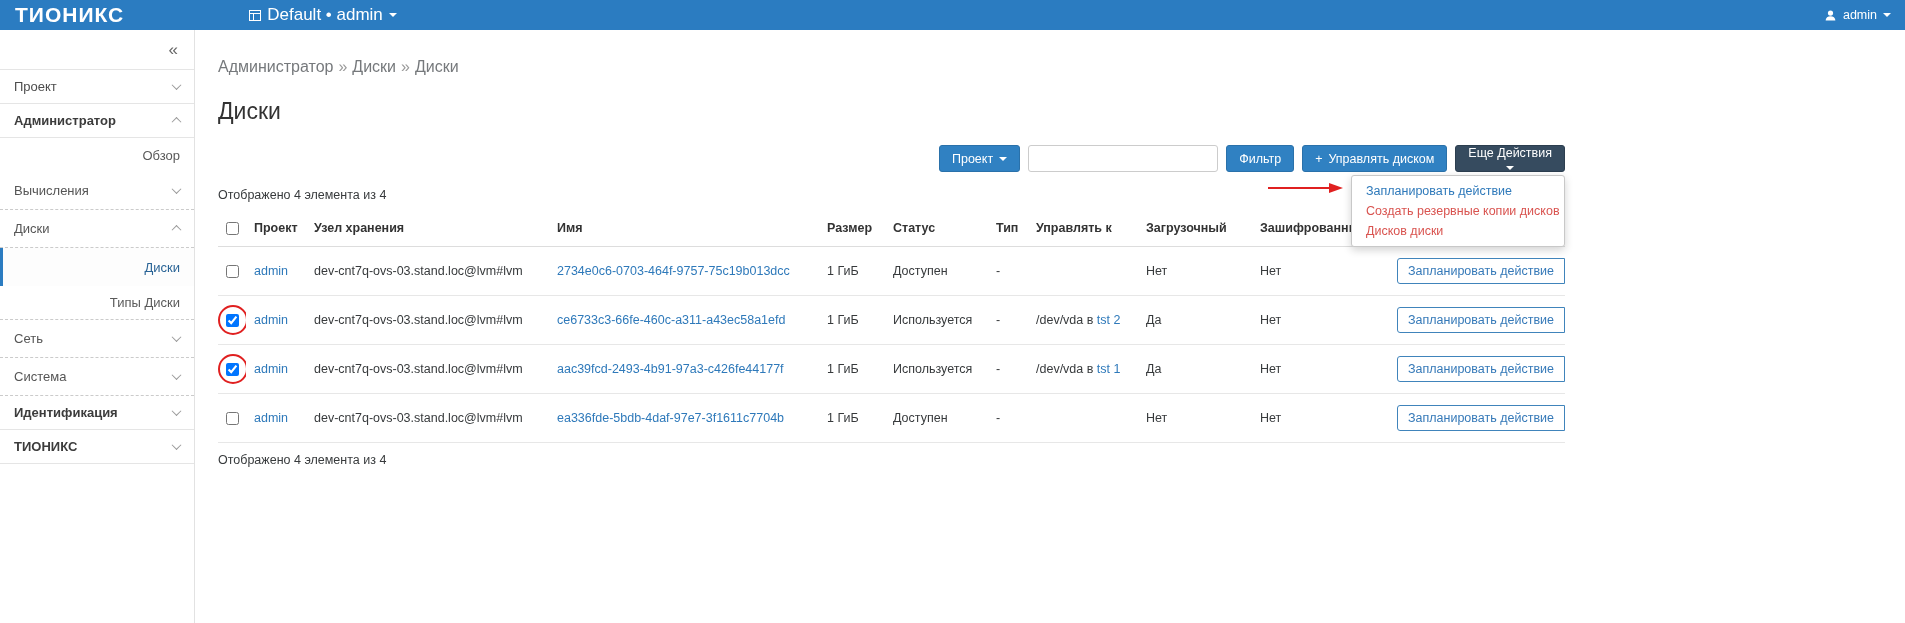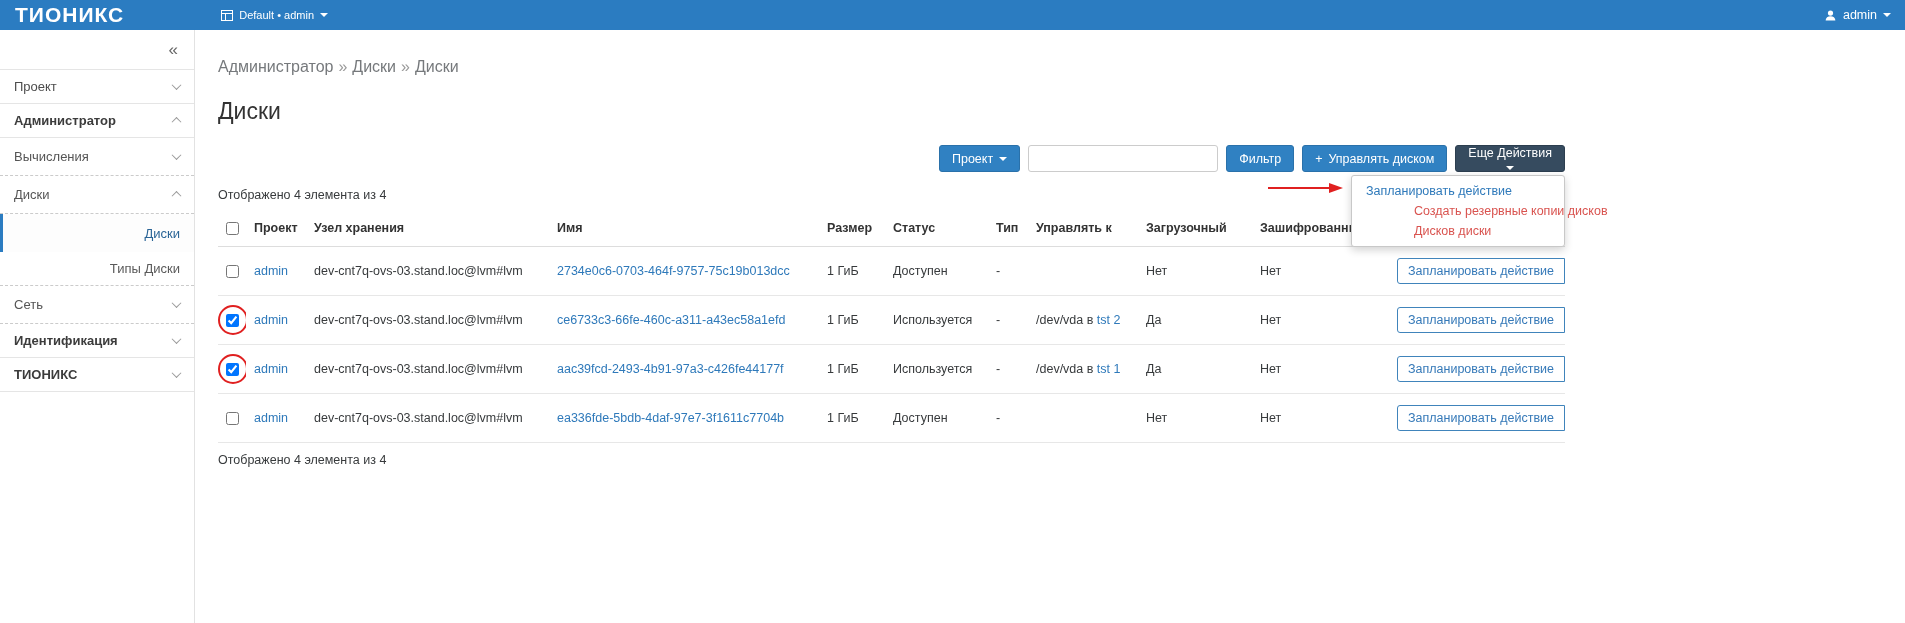--- a/index.html
+++ b/index.html
@@ -16,22 +16,22 @@
   
   .topbar {
     height: 30px; background: #2b7cc1; color: #fff;
     display: flex; align-items: center; position: relative; z-index: 60;
   }
   .topbar .logo {
     font-size: 21px; font-weight: bold; letter-spacing: 1px;
     padding: 0 15px; line-height: 30px;
   }
   .topbar .context {
-    margin-left: 62px; display: flex; align-items: center; gap: 6px;
-    font-size: 11px; cursor: pointer; padding-left: 20px;
+    margin-left: 90px; display: flex; align-items: center; gap: 6px;
+    font-size: 17px; cursor: pointer; padding-left: 20px;
   }
   .topbar .spacer { margin-left: auto; }
   .topbar .user {
     display: flex; align-items: center; gap: 6px; padding-right: 14px;
     font-size: 12.5px; cursor: pointer;
   }
   .caret {
     display: inline-block; width: 0; height: 0;
     border-left: 4px solid transparent; border-right: 4px solid transparent;
     border-top: 4px solid currentColor; vertical-align: middle;
@@ -91,21 +91,21 @@
     padding: 0 8px; font-size: 12.5px; font-family: inherit; outline: none;
   }
   .dropdown-wrap { position: relative; }
   .actions-menu {
     position: absolute; top: calc(100% + 3px); right: 0; width: 214px;
     background: #fff; border: 1px solid #c8c8c8; border-radius: 3px;
     box-shadow: 0 3px 8px rgba(0,0,0,.18); padding: 5px 0; z-index: 55;
   }
   .actions-menu a { display: block; padding: 3px 14px; font-size: 12.5px; white-space: nowrap; }
   .actions-menu a.link-item { color: #2e79ba; }
-  .actions-menu a.danger-item { color: #d9534f; margin-left: 48px; }
+  .actions-menu a.danger-item { color: #d9534f; }
   .menu-arrow { position: absolute; left: -86px; top: 5px; }
 
   .summary { margin-top: 16px; font-size: 12.5px; color: #373a3c; }
   .summary.bottom { margin-top: 10px; }
 
   
   table.disks { width: 100%; border-collapse: collapse; margin-top: 8px; font-size: 12.5px; table-layout: fixed; }
   table.disks th {
     text-align: left; font-weight: bold; color: #333;
     padding: 11px 8px; border-bottom: 1px solid #ddd; white-space: nowrap; overflow: hidden;
@@ -168,20 +168,23 @@
   <div class="side-row side-top b-solid">
     <span>Проект</span>
     <span class="chev down"></span>
   </div>
 
   <div class="side-row side-top bold b-solid">
     <span>Администратор</span>
     <span class="chev up"></span>
   </div>
 
+  <div class="side-leaf">
+    <span>Обзор</span>
+  </div>
 
   <div class="side-row side-group b-dash">
     <span>Вычисления</span>
     <span class="chev down"></span>
   </div>
 
   <div class="side-row side-group b-dash">
     <span>Диски</span>
     <span class="chev up"></span>
   </div>
@@ -191,20 +194,24 @@
   </div>
   <div class="side-leaf b-dash">
     <span>Типы Диски</span>
   </div>
 
   <div class="side-row side-group b-dash">
     <span>Сеть</span>
     <span class="chev down"></span>
   </div>
 
+  <div class="side-row side-group b-dash">
+    <span>Система</span>
+    <span class="chev down"></span>
+  </div>
 
   <div class="side-row side-top bold b-solid">
     <span>Идентификация</span>
     <span class="chev down"></span>
   </div>
 
   <div class="side-row side-top bold b-solid">
     <span>ТИОНИКС</span>
     <span class="chev down"></span>
   </div>

